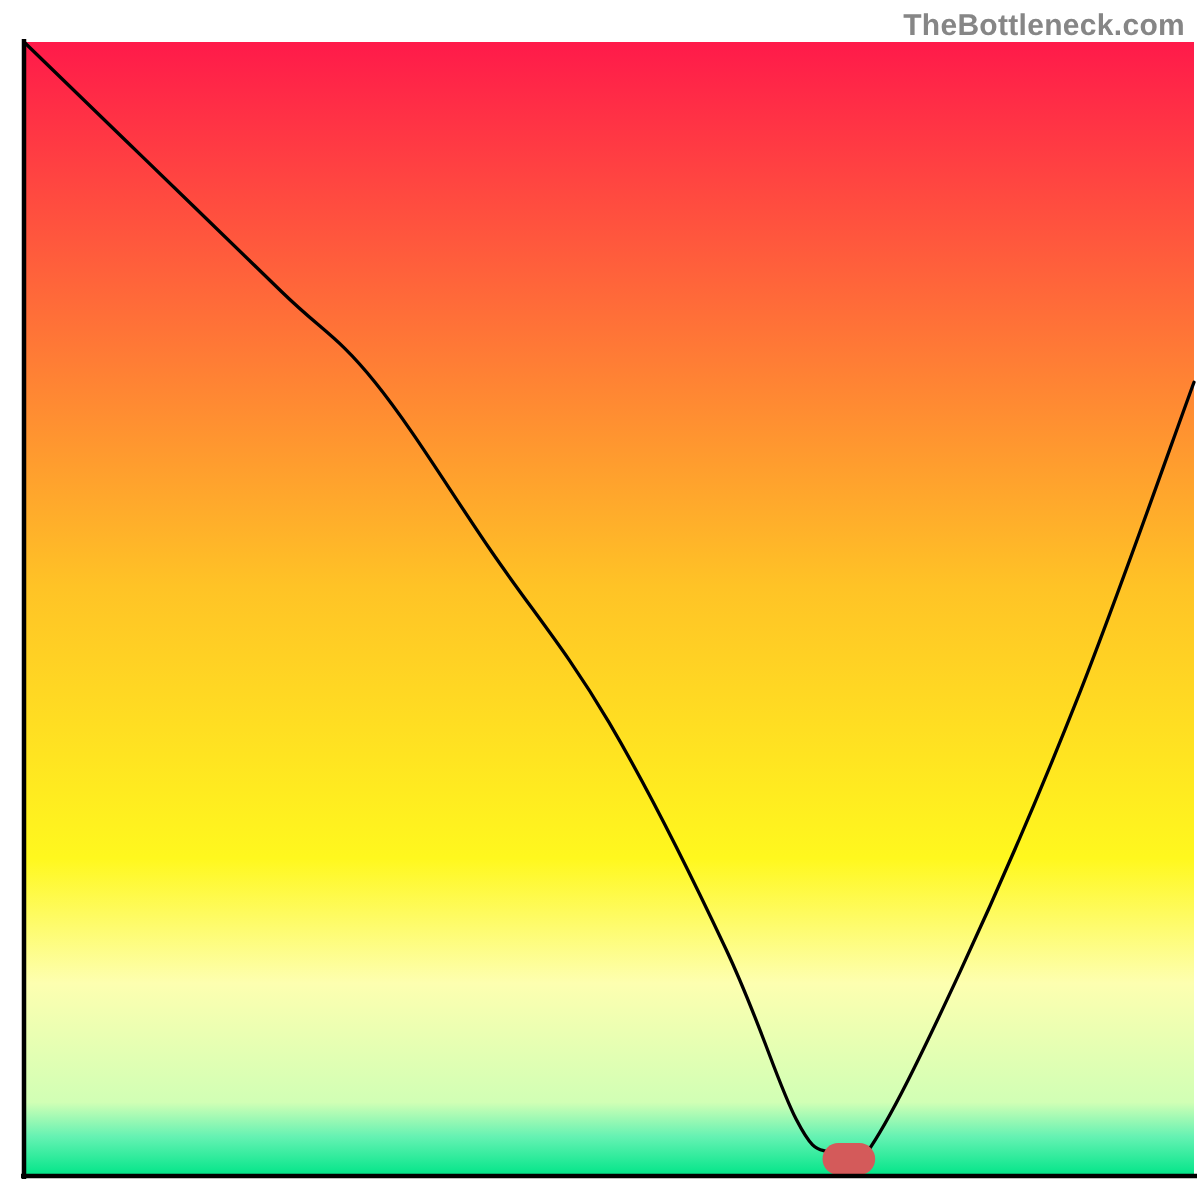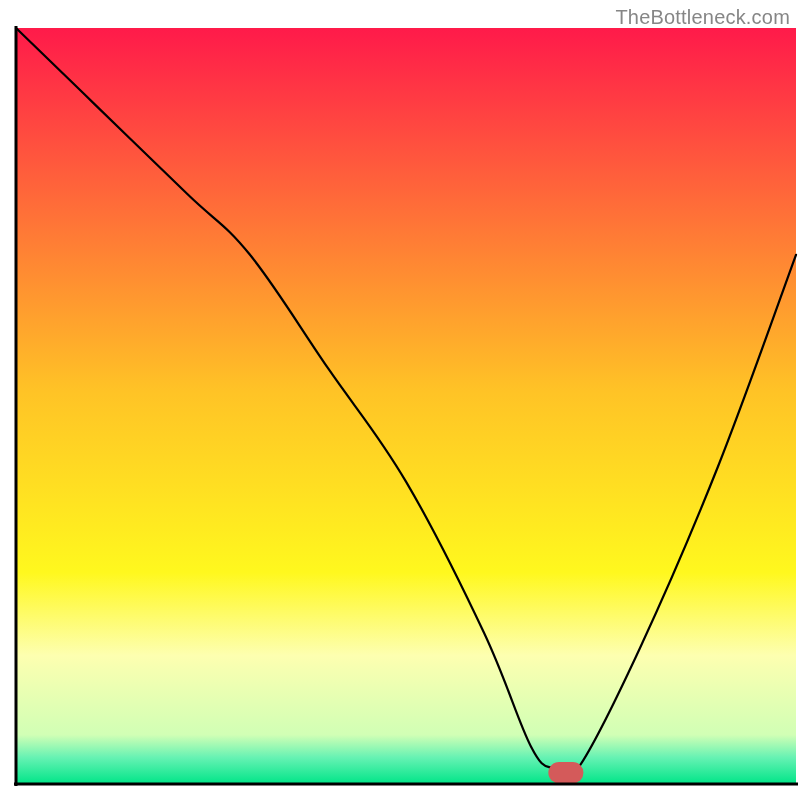--- a/index.html
+++ b/index.html
@@ -13,21 +13,21 @@
   .container {
     position: relative;
     width: 800px;
     height: 800px;
   }
   .watermark {
     position: absolute;
     top: 6px;
     right: 10px;
     font-size: 20px;
-    font-weight: 400;
+    font-weight: 700;
     color: #868686;
     letter-spacing: 0.2px;
     z-index: 5;
   }
   svg.chart {
     position: absolute;
     left: 0;
     top: 0;
   }
 </style>

